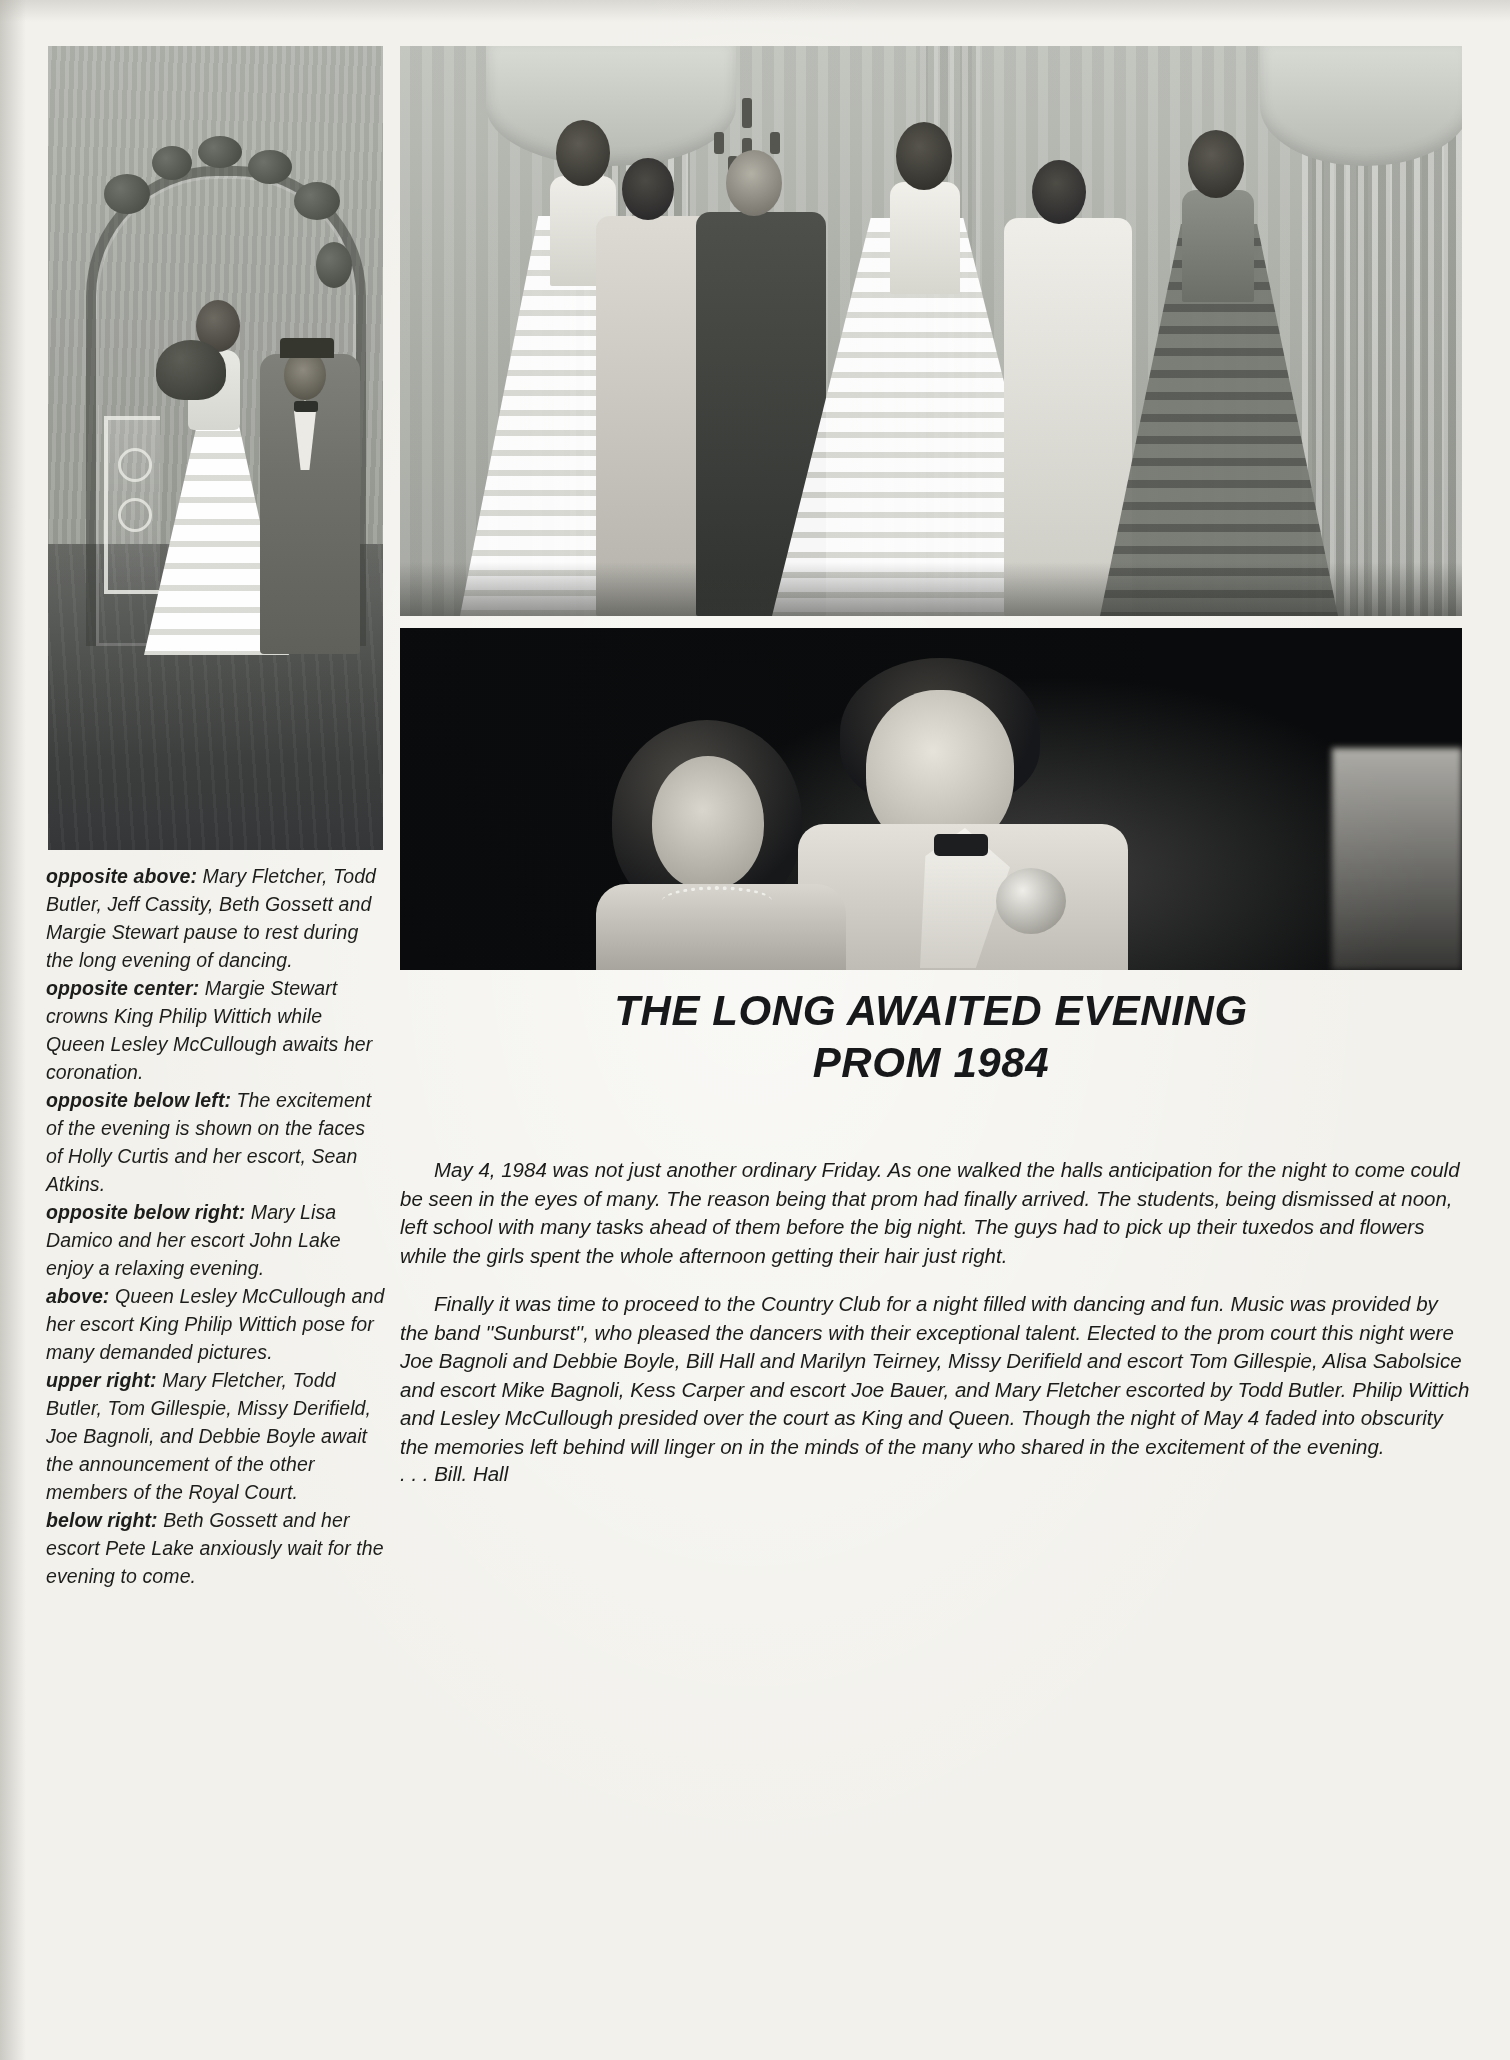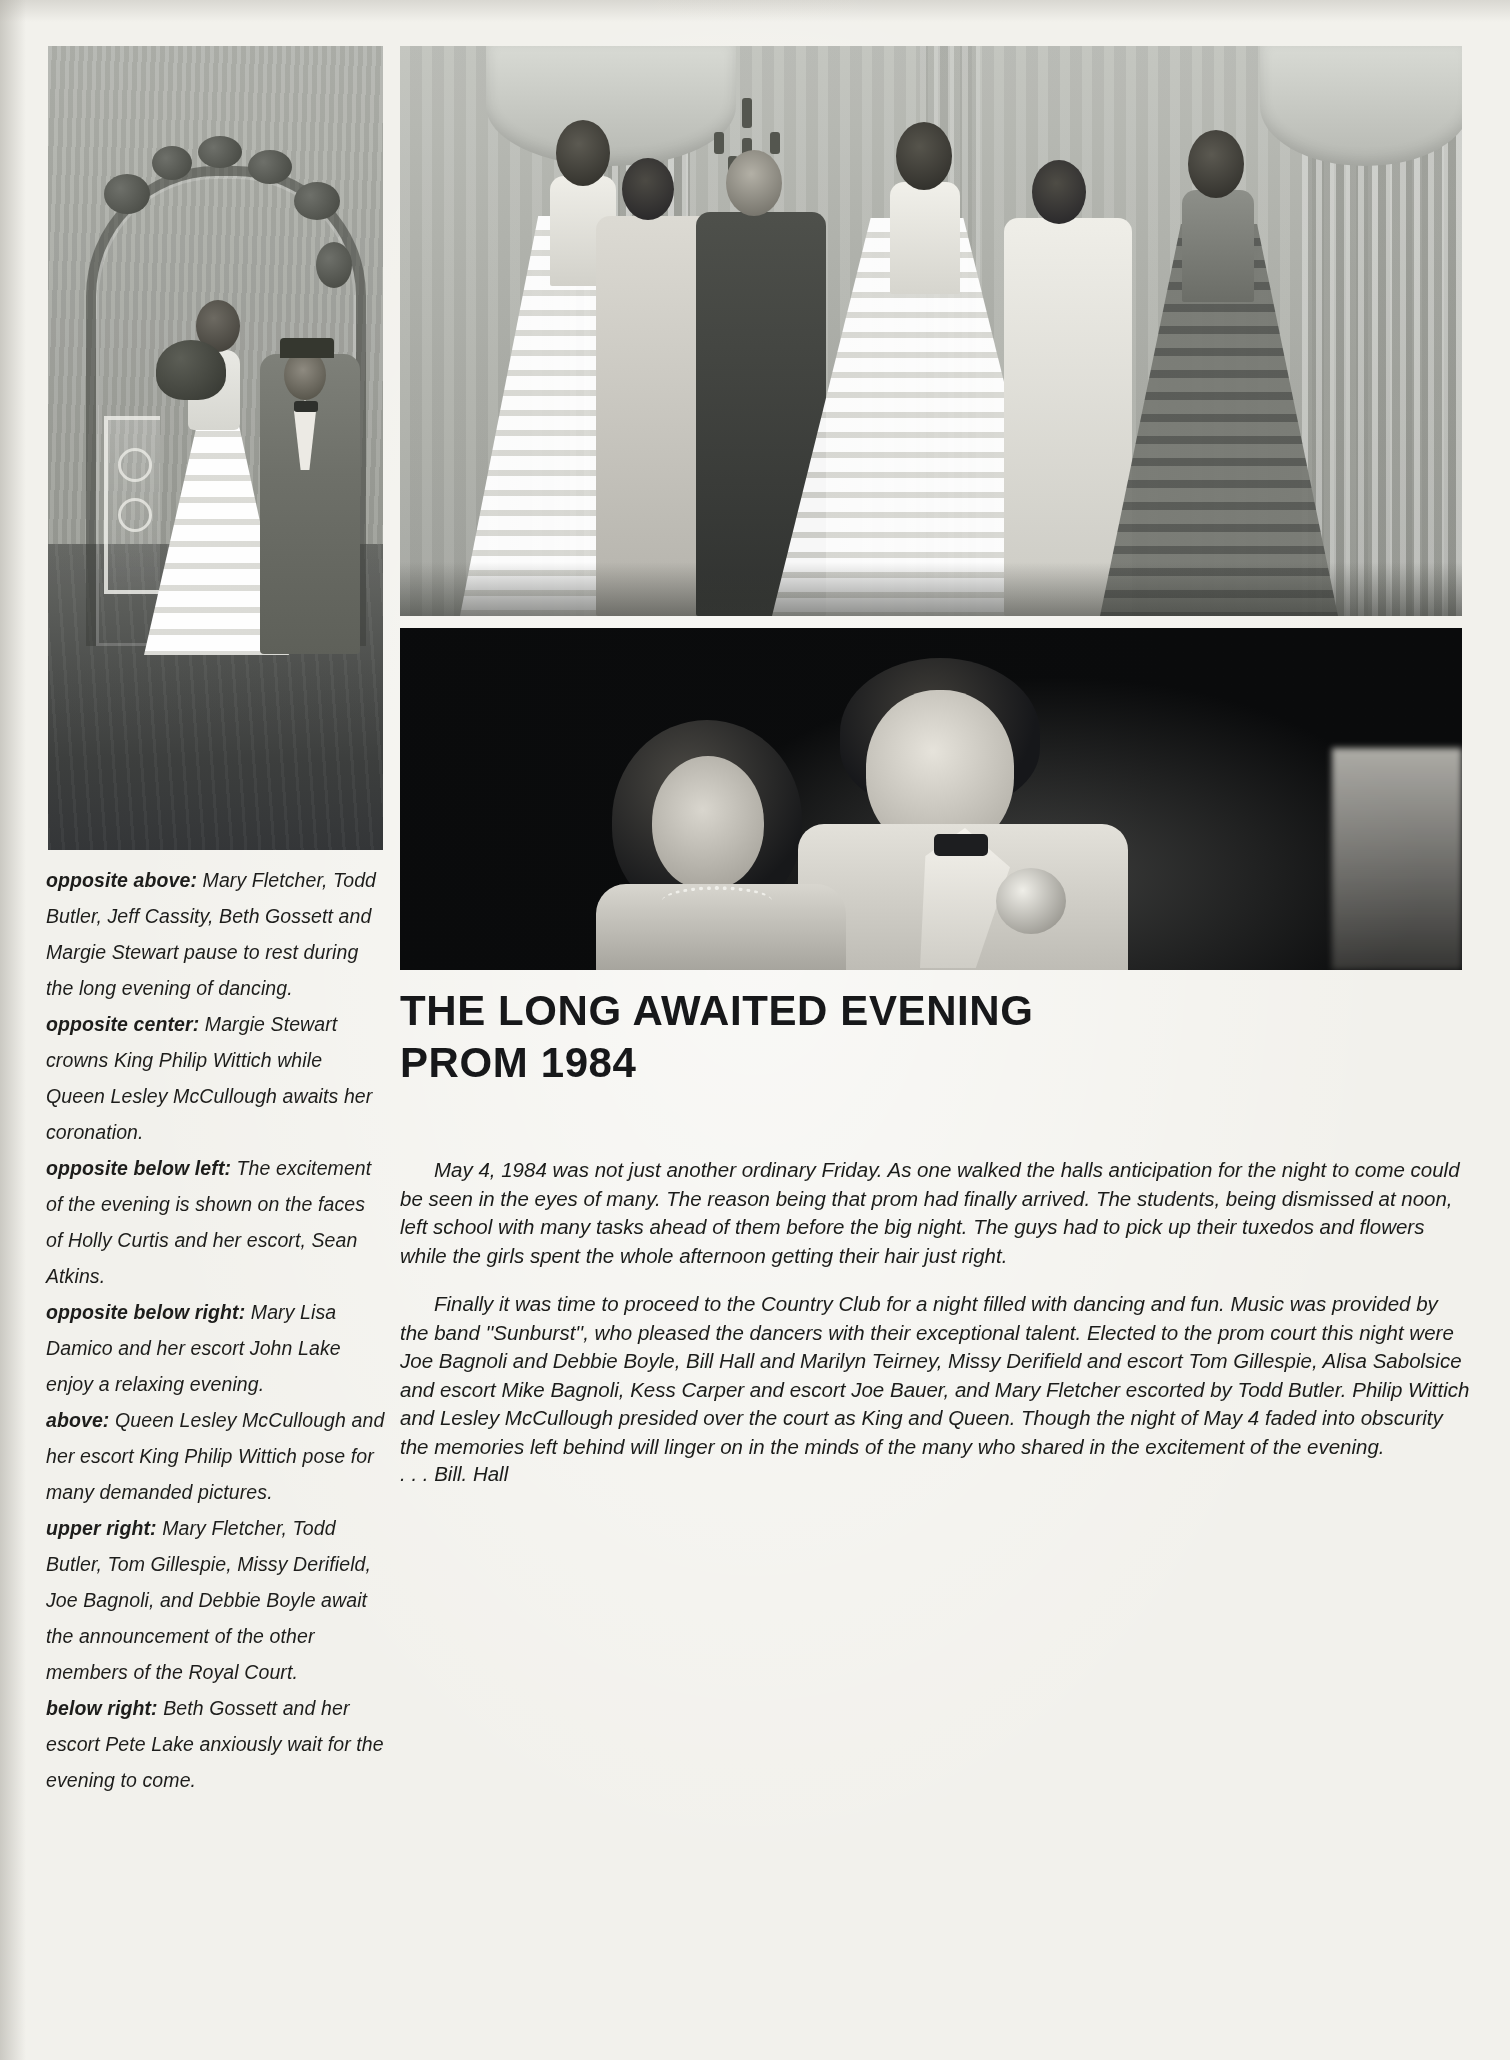--- a/index.html
+++ b/index.html
@@ -260,35 +260,36 @@
 
   
   .captions {
     position: absolute;
     left: 46px;
     top: 862px;
     width: 340px;
     font-family: "Liberation Sans", sans-serif;
     font-style: italic;
     font-size: 19.5px;
-    line-height: 36px;
+    line-height: 28px;
     color: #1d1d1b;
     letter-spacing: 0.1px;
   }
   .captions p { margin: 0; }
   .captions b { font-weight: bold; font-style: italic; }
 
   .headline {
     position: absolute;
     left: 400px;
     top: 985px;
     width: 1062px;
-    text-align: left;
+    text-align: center;
     font-family: "Liberation Sans", sans-serif;
     font-weight: bold;
+    font-style: italic;
     font-size: 42px;
     line-height: 52px;
     letter-spacing: 0.6px;
     color: #17181a;
   }
 
   .article {
     position: absolute;
     left: 400px;
     top: 1156px;

